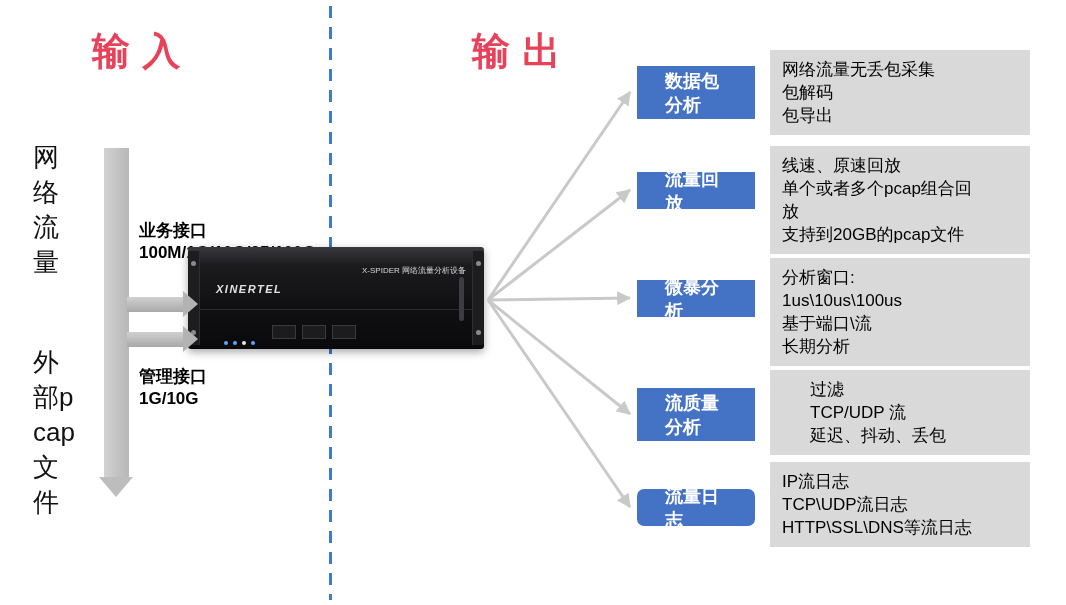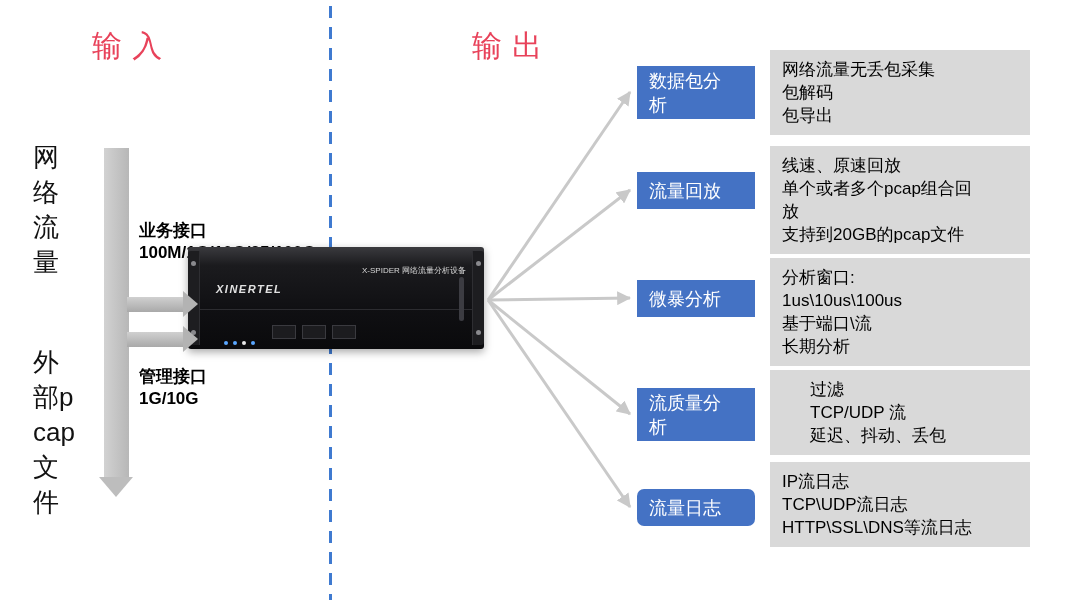--- a/index.html
+++ b/index.html
@@ -1,20 +1,20 @@
 <!DOCTYPE html>
 <html style="--accent_red: #e8425a; --box_blue: #4472c4; --box_gray: #d9d9d9; --arrow_gray: #c9c9c9; --divider_blue: #3f7ad0;"><head>
 <meta charset="utf-8">
 <style>
   html,body { margin:0; padding:0; background:#fff; }
   .canvas {
     position:relative; width:1066px; height:605px; background:#ffffff;
     font-family:"Liberation Sans","DejaVu Sans",sans-serif; overflow:hidden;
   }
-  .title { position:absolute; font-size:30px; font-weight:normal; color:var(--accent_red,#e8425a); letter-spacing:1px; }
+  .title { position:absolute; font-size:38px; font-weight:bold; color:var(--accent_red,#e8425a); letter-spacing:1px; }
   .title-input  { left:92px;  top:26px; }
   .title-output { left:472px; top:26px; }
 
   .divider {
     position:absolute; left:329px; top:6px; width:3px; height:594px;
     background:repeating-linear-gradient(180deg, var(--divider_blue,#3f7ad0) 0 12px, transparent 12px 21px);
   }
 
   .vtext { position:absolute; left:33px; width:48px; font-size:26px; color:#111; line-height:35px; word-break:break-all; }
   .vtext-top    { top:140px; }
@@ -55,21 +55,21 @@
   .ports { position:absolute; left:84px; top:78px; display:flex; gap:6px; }
   .ports i { width:22px; height:12px; background:#1c1c1f; border:1px solid #3a3a3f; display:block; }
   .handle { position:absolute; right:20px; top:30px; width:5px; height:44px; background:#3c3c42; border-radius:3px; }
 
   .arrows { position:absolute; left:480px; top:60px; z-index:4; }
   .arrows line { stroke:var(--arrow_gray,#c9c9c9); stroke-width:3; }
   .arrows marker path { fill:var(--arrow_gray,#c9c9c9); }
 
   .obox { position:absolute; left:637px; width:118px; box-sizing:border-box;
           background:var(--box_blue,#4472c4); color:#fff; font-size:18px; line-height:24px;
-          display:flex; align-items:center; padding:4px 26px 4px 12px; z-index:2; }
+          display:flex; align-items:center; padding:4px 26px 4px 28px; z-index:2;font-weight:bold; }
   .obox-1 { top:66px;  height:53px; }
   .obox-2 { top:172px; height:37px; }
   .obox-3 { top:280px; height:37px; }
   .obox-4 { top:388px; height:53px; }
   .obox-5 { top:489px; height:37px;border-radius:7px; }
 
   .gbox { position:absolute; left:770px; width:260px; box-sizing:border-box;
           background:var(--box_gray,#d9d9d9); color:#000; font-size:17px; line-height:23px;
           padding:8px 12px; white-space:pre-line; z-index:2; }
   .gbox-1 { top:50px; }

